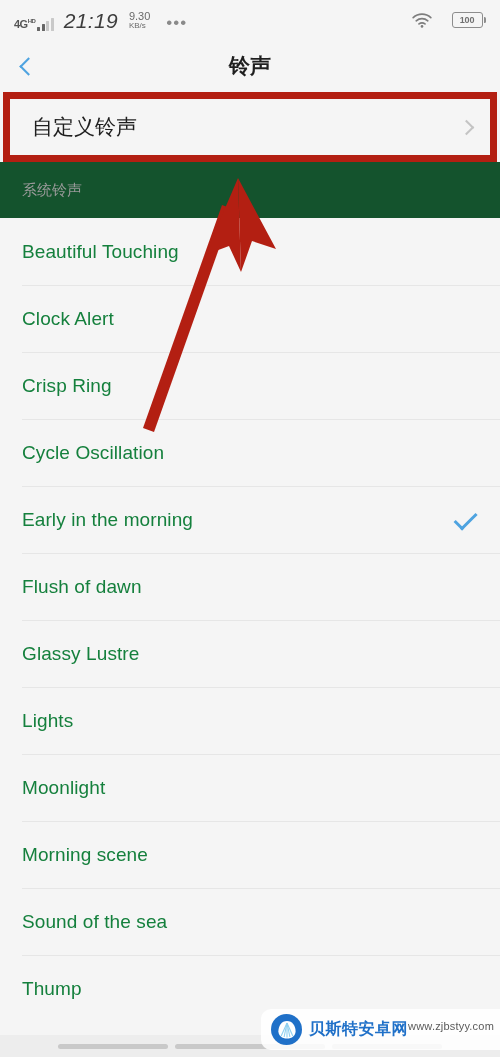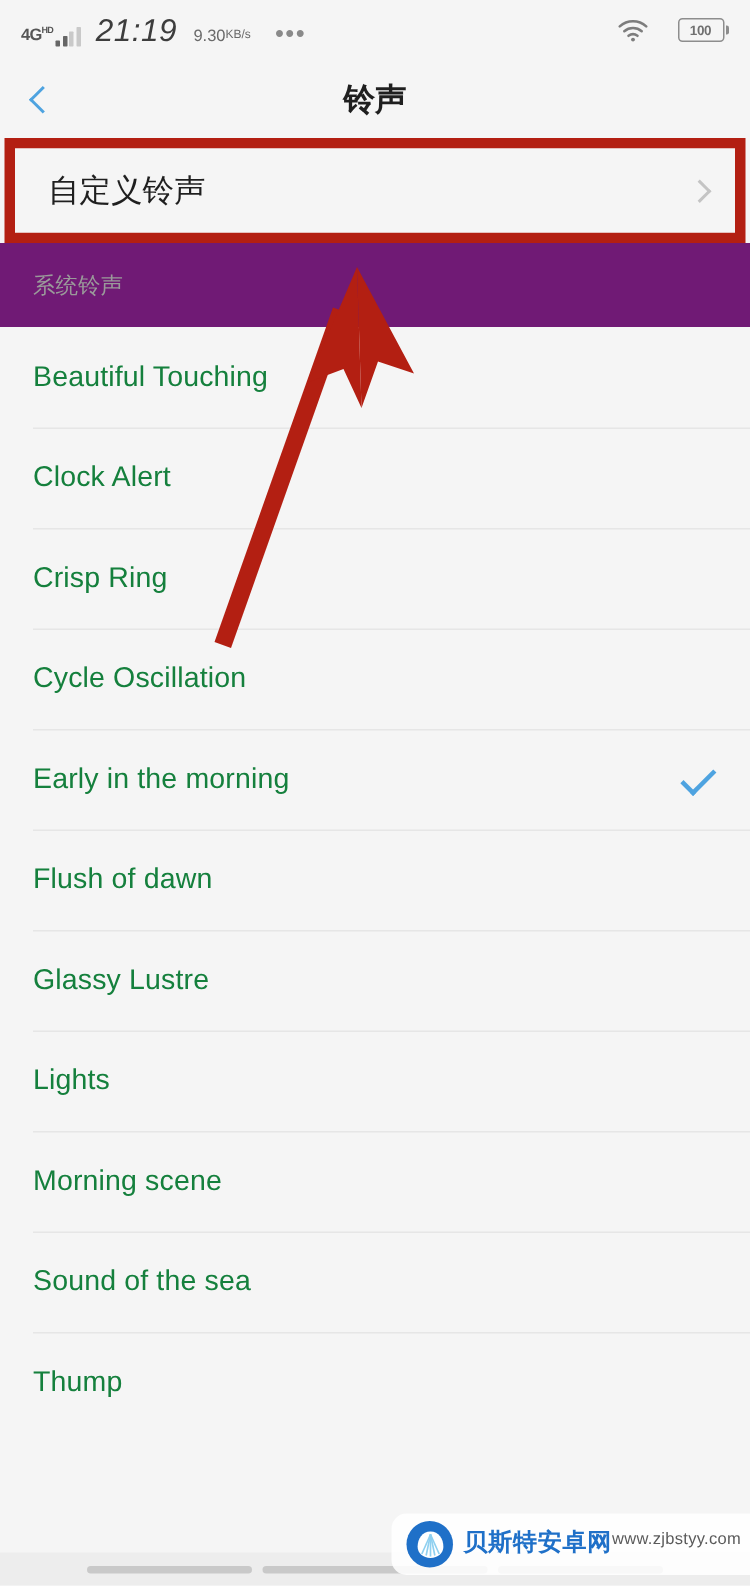--- a/index.html
+++ b/index.html
@@ -37,21 +37,21 @@
   .bars i:nth-child(1){ height:4px; }
   .bars i:nth-child(2){ height:7px; }
   .bars i:nth-child(3){ height:10px; background:#c9c9c9; }
   .bars i:nth-child(4){ height:13px; background:#c9c9c9; }
   .clock {
     font-size:21px; color:#3d3d3d; line-height:1;
     margin-left:4px; letter-spacing:0.3px;font-style:italic;
   }
   .speed {
     margin-left:5px; line-height:1.05; color:#6a6a6a;
-    display:flex; flex-direction:row; align-items:flex-start;
+    display:flex; flex-direction:column; align-items:flex-start;
   }
   .speed .v { font-size:11px; }
   .speed .u { font-size:8px; }
   .dots { margin-left:10px; font-size:17px; color:#8a8a8a; letter-spacing:1px; line-height:1; }
   .sb-right { margin-left:auto; display:flex; align-items:center; gap:8px; }
   .wifi { width:20px; height:15px; position:relative; }
   .battery {
     display:flex; align-items:center;margin-left:12px;
   }
   .batt-body {
@@ -110,21 +110,21 @@
     margin-left:auto;
     width:11px; height:11px;
     border-top:2.4px solid #c4c4c4;
     border-right:2.4px solid #c4c4c4;
     transform:rotate(45deg);
   }
 
   
   .section-head {
     height:56px;
-    background:#701a75;
+    background:#14532d;
     display:flex; align-items:center;
     padding:0 22px;
     font-size:15px;
     color:#9a9a9a;
   }
 
   
   .list { background:#f5f5f5; }
   .row {
     position:relative;
@@ -267,20 +267,23 @@
         <span class="check"></span>
       </div>
       <div class="row">
         <span class="name">Flush of dawn</span>
       </div>
       <div class="row">
         <span class="name">Glassy Lustre</span>
       </div>
       <div class="row">
         <span class="name">Lights</span>
+      </div>
+      <div class="row">
+        <span class="name">Moonlight</span>
       </div>
       <div class="row">
         <span class="name">Morning scene</span>
       </div>
       <div class="row">
         <span class="name">Sound of the sea</span>
       </div>
       <div class="row">
         <span class="name">Thump</span>
       </div>

